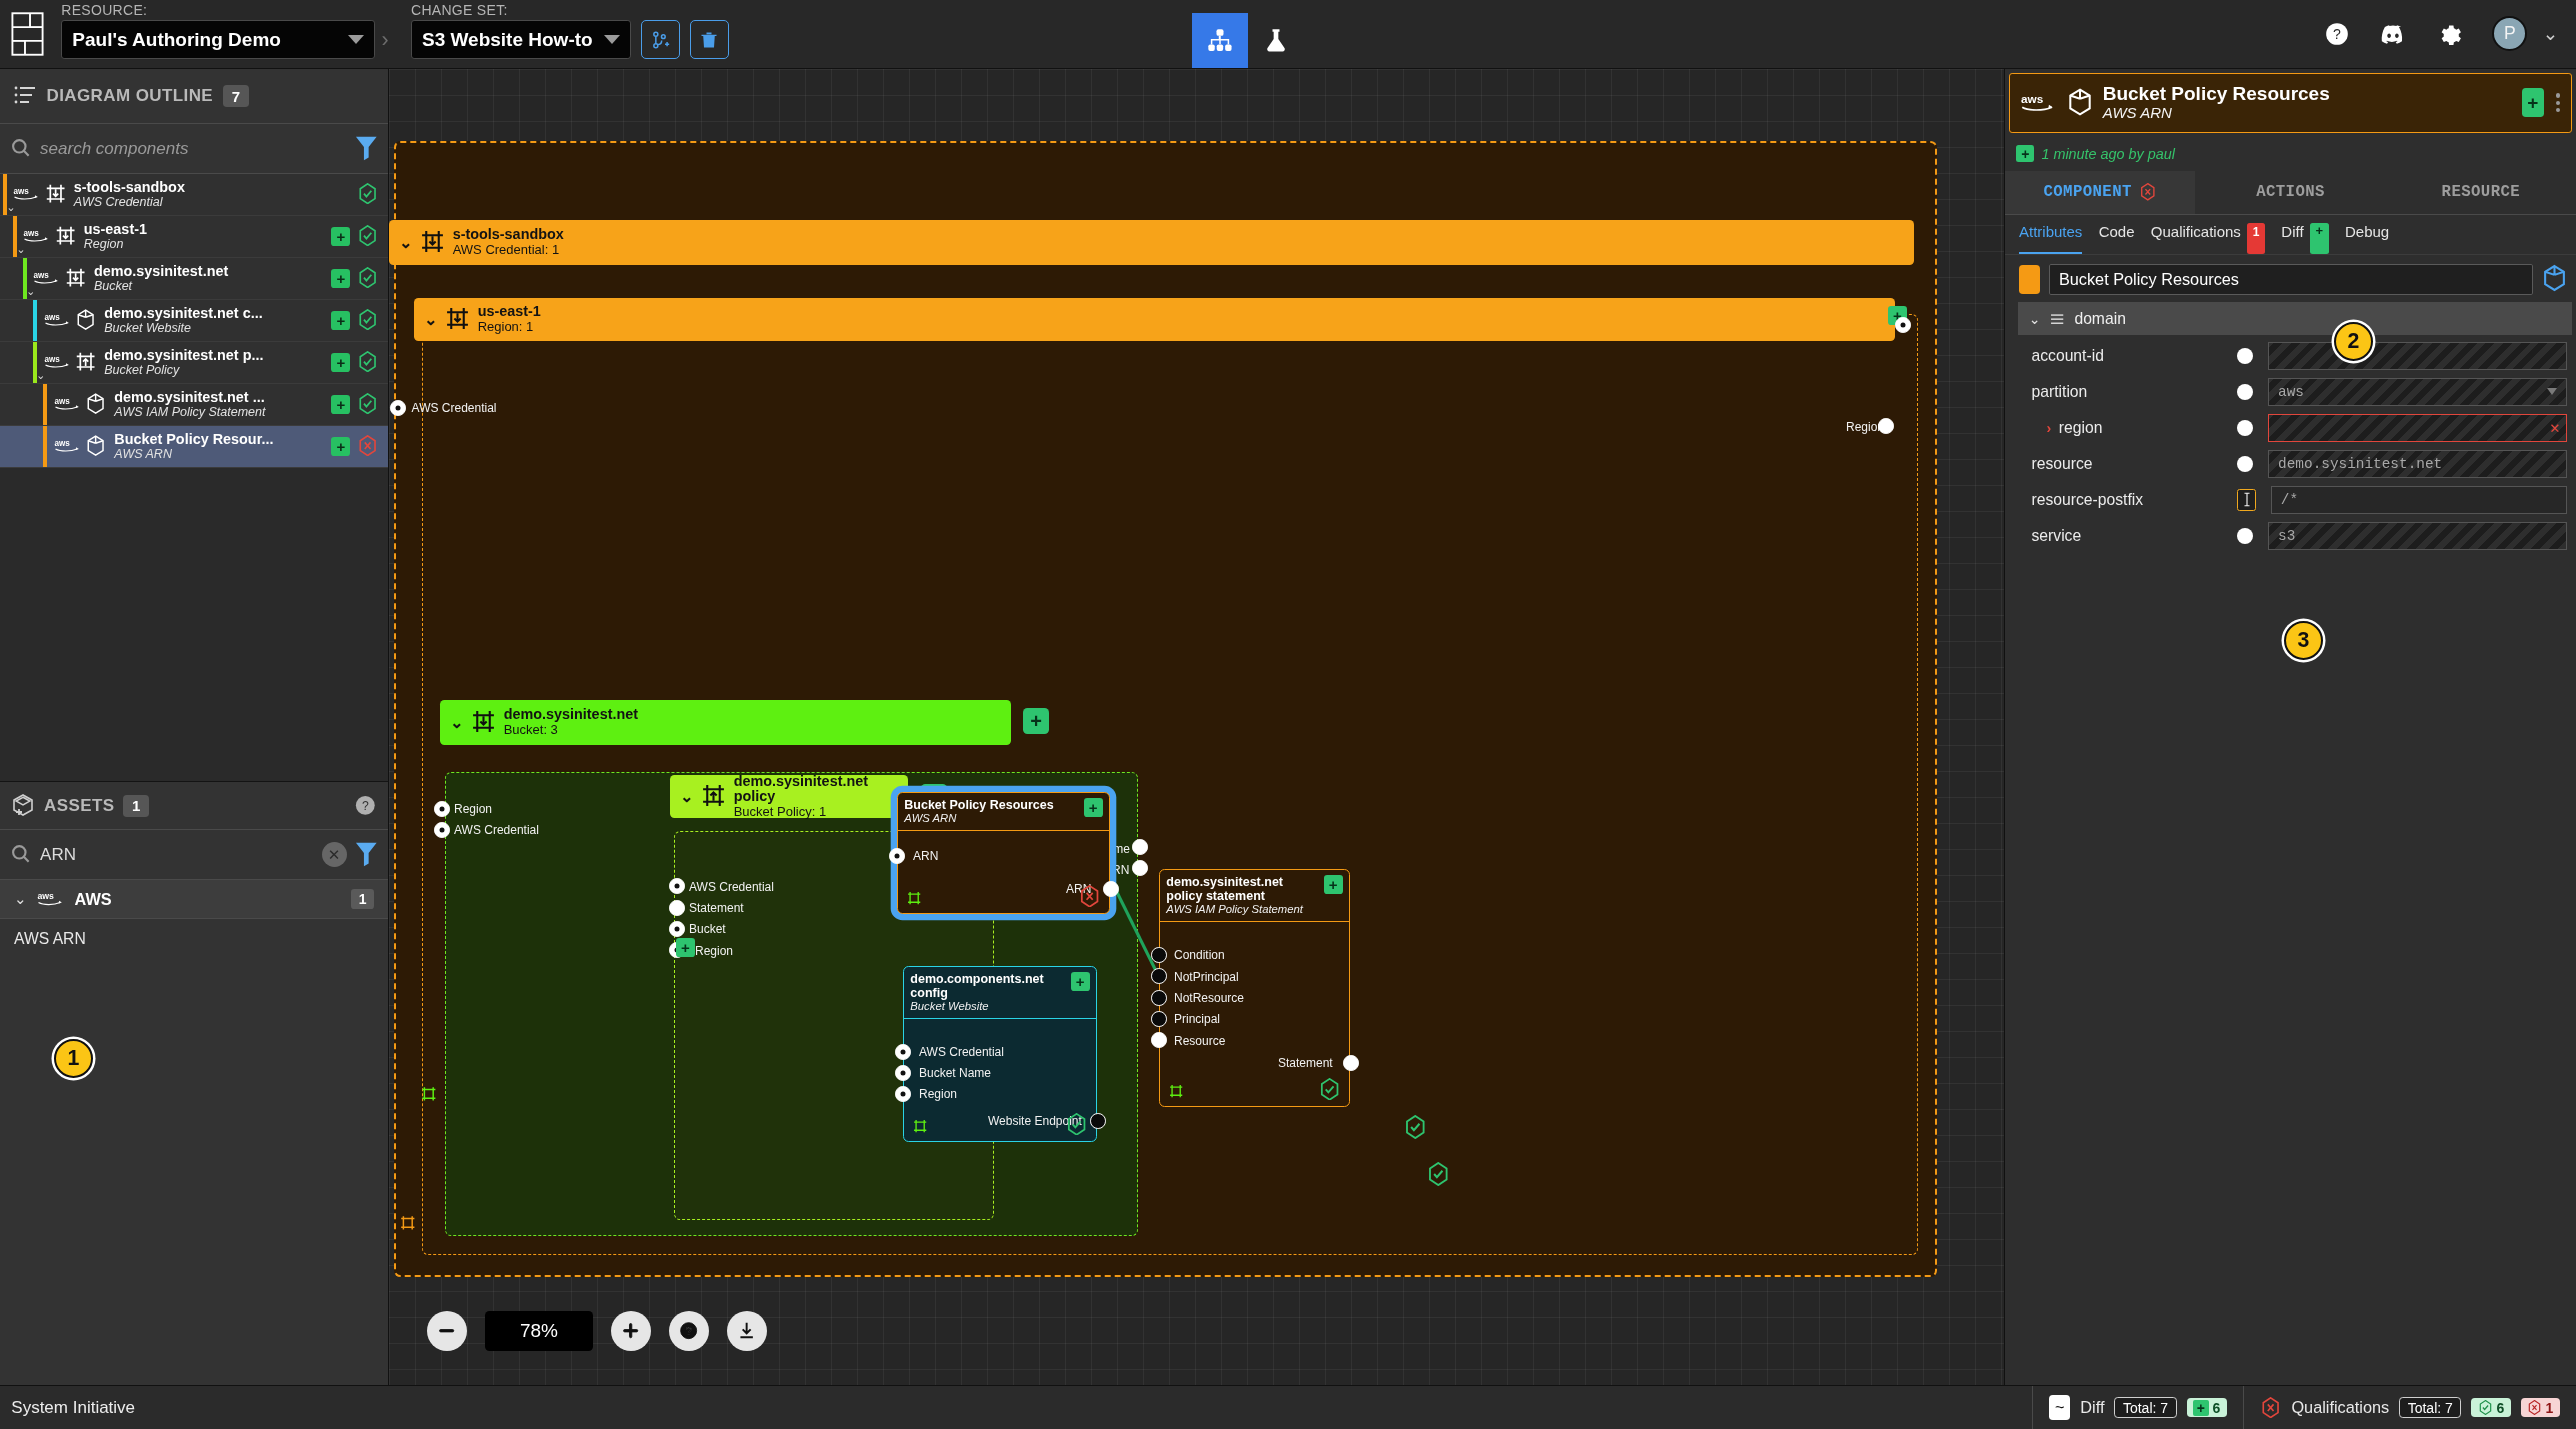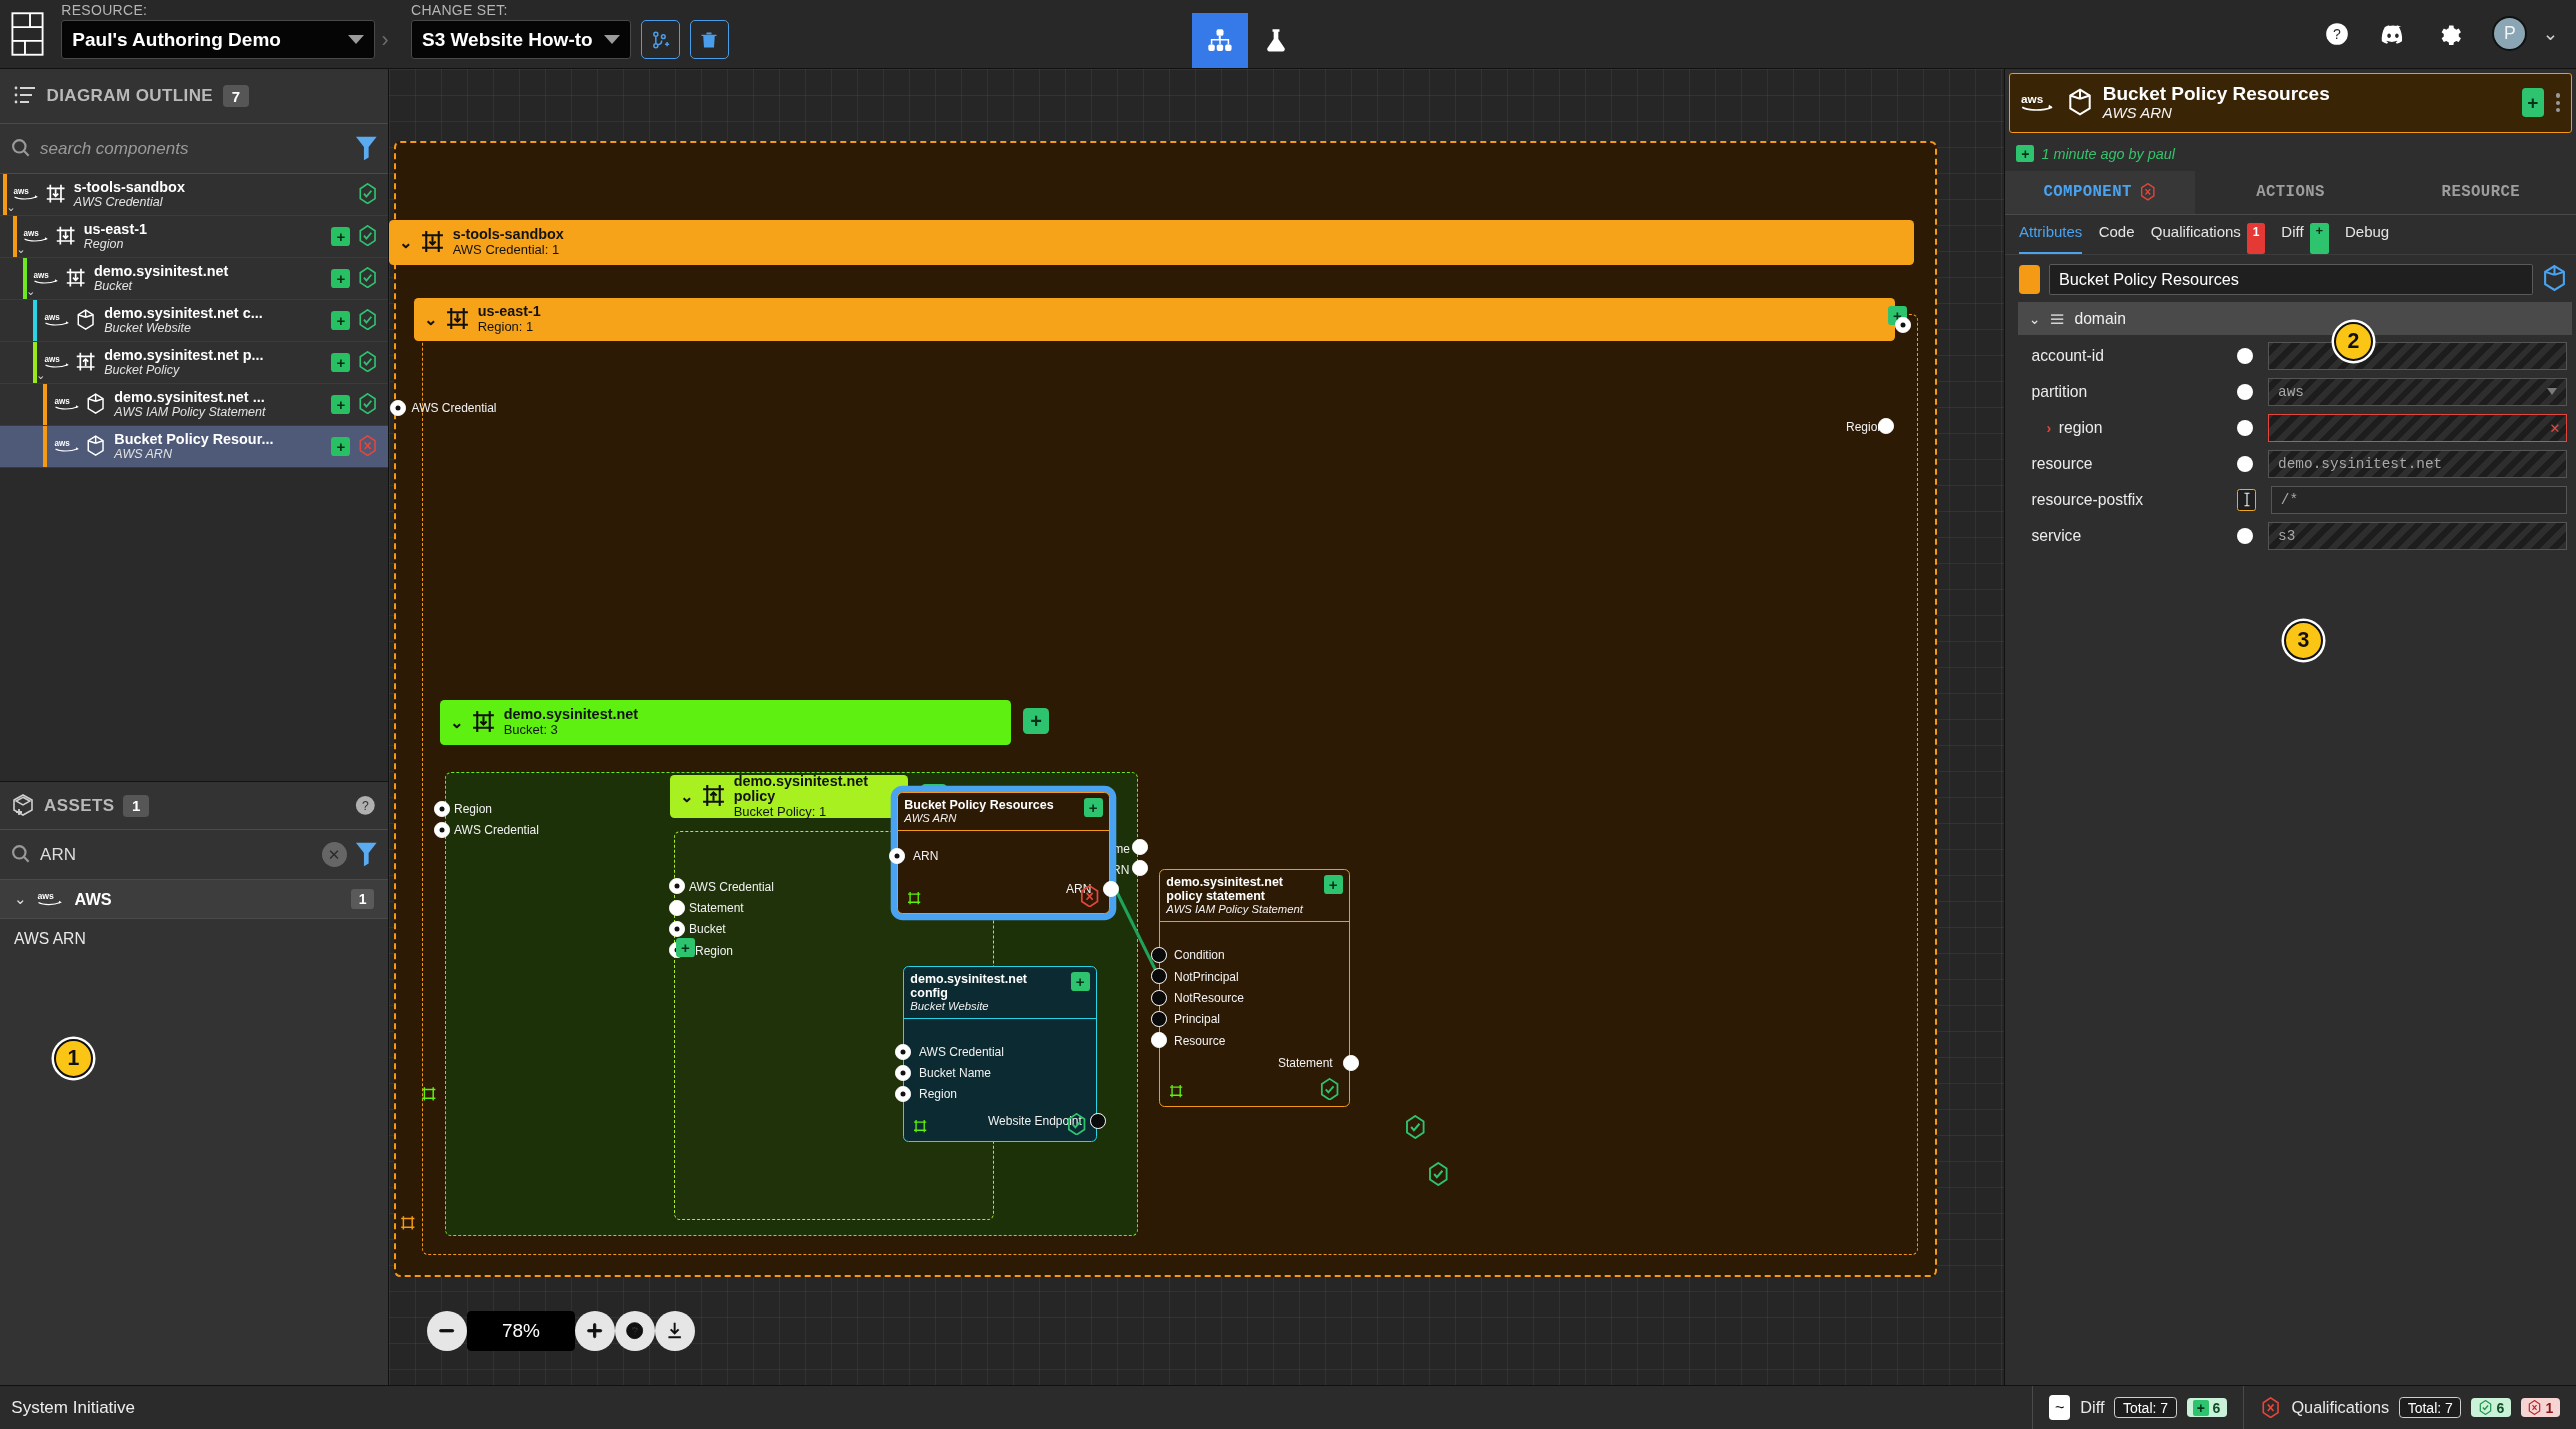--- a/index.html
+++ b/index.html
@@ -124,21 +124,21 @@
   .comp .cplus { margin-left:auto; width:19px;height:19px;background:#2ec46f;border-radius:3.1px;
                  display:flex;align-items:center;justify-content:center;color:#06321a;
                  font-size:15px;font-weight:bold;line-height:1;flex:0 0 auto; }
   .sock { position:absolute; width:15.7px; height:15.7px; border-radius:50%; background:#fff;
           border:1.3px solid #fff; }
   .sock.hollow::after { content:''; position:absolute; left:50%; top:50%; width:5px; height:5px;
           background:#111; border-radius:50%; transform:translate(-50%,-50%); }
   .sock.filled { background:#0a0a0a; border:1.9px solid #fff; }
   .socklabel { position:absolute; font-size:12px; color:#f2f2f2; white-space:nowrap; }
 
-  .zoombar { position:absolute; left:38px; bottom:34px; display:flex; align-items:center; gap:0; }
+  .zoombar { position:absolute; left:38px; bottom:34px; display:flex; align-items:center; gap:18px; }
   .zbtn { width:40px;height:40px;border-radius:50%;background:#e6e6e6;display:flex;
           align-items:center;justify-content:center; }
   .zbtn svg { width:21.3px;height:21.3px;fill:#111;stroke:#111; }
   .zval { width:108px;height:40px;background:#000;border-radius:4.4px;display:flex;
           align-items:center;justify-content:center;font-size:19px;color:#fff; }
 
   
   .rightpanel { width:572px; flex:0 0 572px; background:#2e2e2e; display:flex;
                 flex-direction:column; border-left:0.6px solid #111; }
   .rp-header { margin:3.8px; border:1.9px solid #f59a14; background:#3a2406; border-radius:3.1px;
@@ -738,21 +738,21 @@
           <svg viewBox="0 0 24 26" width="21.3" height="22.6">
               <path d="M12 1l9 6v12l-9 6-9-6V7z" fill="none" stroke="#e2463c" stroke-width="2"></path>
           <path d="M8.5 9l7 8M15.5 9l-7 8" stroke="#e2463c" stroke-width="2"></path>
             </svg></span>
       </div>
 
       <div class="comp" style="left:514px;top:897px;width:194px;height:176px;border:1.9px solid #2ad4e6;
            background:#0c2a31;">
         <div class="chead" style="border-bottom:1.3px solid #2ad4e6">
           <div>
-            <div class="ctitle" style="max-width:125px">demo.sysinitest.net config</div>
+            <div class="ctitle" style="max-width:125px">demo.components.net config</div>
             <div class="csub">Bucket Website</div>
           </div>
           <div class="cplus">+</div>
         </div>
         <div class="sock hollow" style="left:-8.8px;top:77px"></div>
         <span class="socklabel" style="left:15px;top:78px">AWS Credential</span>
         <div class="sock hollow" style="left:-8.8px;top:98px"></div>
         <span class="socklabel" style="left:15px;top:99px">Bucket Name</span>
         <div class="sock hollow" style="left:-8.8px;top:119px"></div>
         <span class="socklabel" style="left:15px;top:120px">Region</span>

